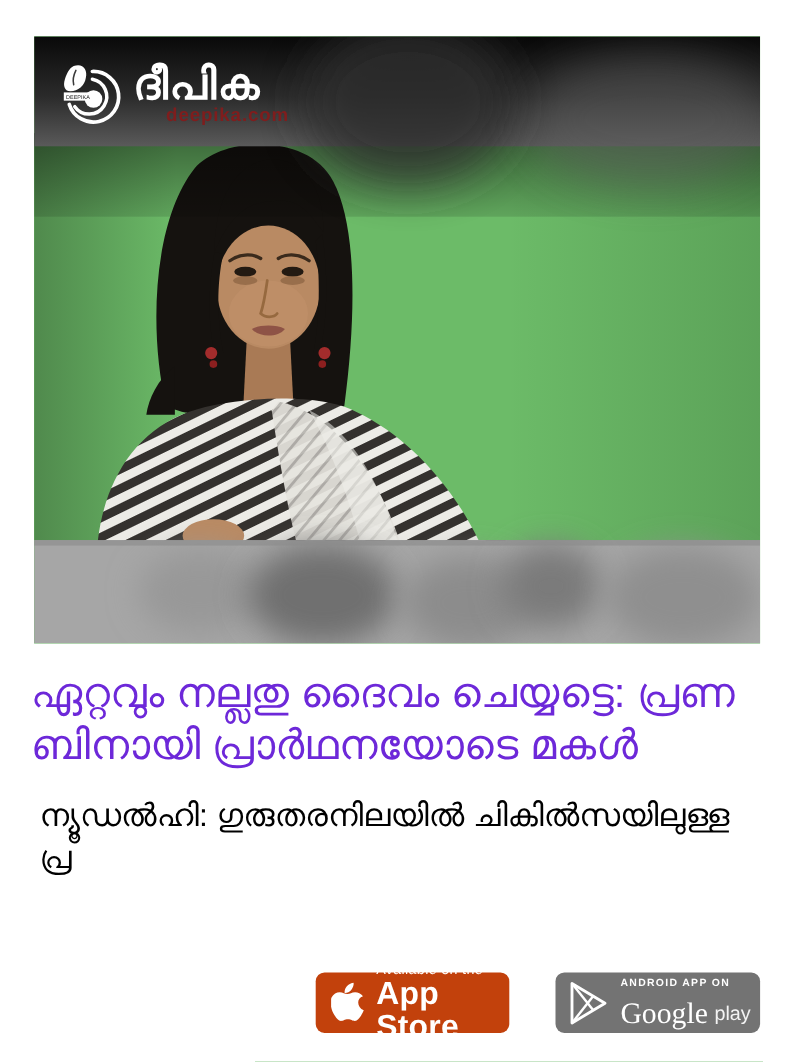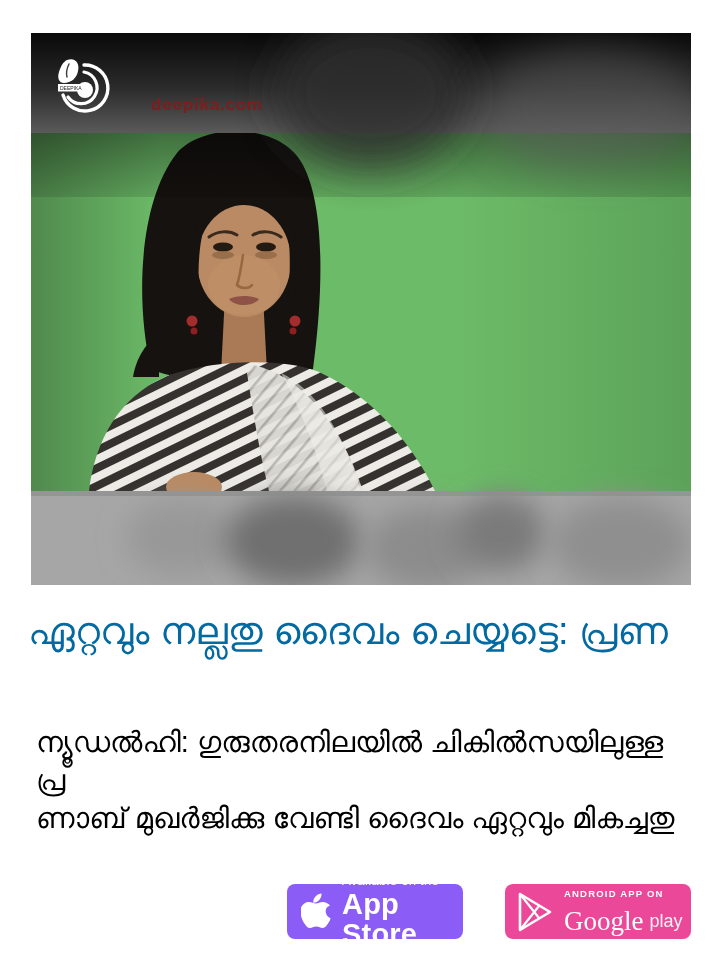--- a/index.html
+++ b/index.html
@@ -20,35 +20,35 @@
     position:absolute;left:66px;top:-4px;color:#ffffff;font-size:40px;font-weight:700;
     letter-spacing:1px;white-space:nowrap;line-height:1.2;
   }
   .logo-domain{
     position:absolute;left:96px;top:38px;color:#7f1d1d;font-size:17px;font-weight:700;
     letter-spacing:.8px;white-space:nowrap;
   }
 
   
   .headline{
-    position:absolute;left:28px;top:608px;width:668px;color:#0369a1;
+    position:absolute;left:28px;top:608px;width:668px;color:#6d28d9;
     font-size:38px;line-height:47px;font-weight:500;letter-spacing:0;
   }
   .body-text{
     position:absolute;left:36px;top:723px;width:660px;color:#000000;
     font-size:29px;line-height:38px;font-weight:400;
   }
 
   
   .badge{
     position:absolute;top:884px;height:55px;border-radius:8px;
     display:flex;align-items:center;box-sizing:border-box;color:#fff;cursor:pointer;
   }
-  .badge-appstore{left:287px;width:176px;background:#8b5cf6;padding:0 12px 0 14px;}
-  .badge-google{left:505px;width:186px;background:#ec4899;padding:0 10px 0 12px;}
+  .badge-appstore{left:287px;width:176px;background:#c2410c;padding:0 12px 0 14px;}
+  .badge-google{left:505px;width:186px;background:#737373;padding:0 10px 0 12px;}
   .badge .icon{flex:0 0 auto;margin-right:11px;display:flex;align-items:center;}
   .badge .lines{display:flex;flex-direction:column;justify-content:center;}
   .as-tagline{font-size:13px;line-height:14px;font-weight:500;letter-spacing:.3px;}
   .as-store{font-size:29px;line-height:30px;font-weight:700;letter-spacing:.2px;margin-top:1px;}
   .gp-tagline{font-size:9.5px;line-height:11px;font-weight:700;letter-spacing:1.2px;}
   .gp-brandline{display:flex;align-items:flex-start;margin-top:8px;}
   .gp-google{font-family:"Liberation Serif","DejaVu Serif",serif;font-size:27px;line-height:28px;font-weight:400;}
   .gp-play{font-size:18px;line-height:28px;font-weight:400;margin-left:6px;color:#f3f3f3;}
 </style>
 </head>
@@ -156,31 +156,32 @@
     <div class="logo">
       <svg class="logo-emblem" viewBox="0 0 58 62">
         <path d="M29,8 A 23,23 0 1 1 8,38" stroke="#ffffff" stroke-width="3.4" fill="none" stroke-linecap="round"></path>
         <path d="M29,15 A 16,16 0 1 1 13,40" stroke="#ffffff" stroke-width="3.2" fill="none" stroke-linecap="round"></path>
         <circle cx="30" cy="33" r="8" fill="#ffffff"></circle>
         <path d="M12,3 C20,0 25,6 23,14 C22,21 16,26 9,26 C4,26 2,21 4,15 C6,9 8,5 12,3 Z" fill="#ffffff"></path>
         <path d="M14,7 C12,11 11,16 12,20" stroke="#3a3a3a" stroke-width="1.4" fill="none" stroke-linecap="round"></path>
         <rect x="3" y="27" width="24" height="7.5" fill="#ffffff"></rect>
         <text x="5" y="33" font-size="5" font-family="Liberation Sans, sans-serif" fill="#222222">DEEPIKA</text>
       </svg>
+      <div class="logo-name">ദീപിക</div>
       <div class="logo-domain">deepika.com</div>
     </div>
   </div>
 
   <div class="headline">
     <div>ഏറ്റവും നല്ലതു ദൈവം ചെയ്യട്ടെ: പ്രണ</div>
+    <div>ബിനായി പ്രാർഥനയോടെ മകൾ</div>
   </div>
 
   <div class="body-text">
     <div>ന്യൂഡൽഹി: ഗുരുതരനിലയിൽ ചികിൽസയിലുള്ള പ്ര</div>
-    <div>ണാബ് മുഖർജിക്കു വേണ്ടി ദൈവം ഏറ്റവും മികച്ചതു</div>
   </div>
 
   <div class="badge badge-appstore">
     <span class="icon">
       <svg width="30" height="37" viewBox="0 0 30 37">
         <path d="M20.5,0.5 C20.7,3 19.8,5.2 18.3,6.9 C16.8,8.6 14.5,9.9 12.3,9.7 C12,7.3 13.1,4.9 14.5,3.4 C16.1,1.7 18.7,0.5 20.5,0.5 Z" fill="#ffffff"></path>
         <path d="M27.5,12.6 C25.6,10.3 22.9,9 20.4,9 C17.1,9 15.7,10.6 13.4,10.6 C11,10.6 9.2,9 6.3,9 C3.5,9 0.5,10.7 -1,13.6 C-3.2,18 -1.6,25 1.6,30 C3.1,32.4 5,35.1 7.5,35.1 C9.9,35.1 10.6,33.6 13.8,33.6 C17,33.6 17.6,35.1 20.1,35.1 C22.6,35.1 24.3,32.5 25.8,30.1 C26.9,28.3 27.3,27.4 28.2,25.4 C22.1,23.1 21.1,14.6 27.5,12.6 Z" fill="#ffffff" transform="translate(1.5,0)"></path>
       </svg>
     </span>
     <span class="lines">

